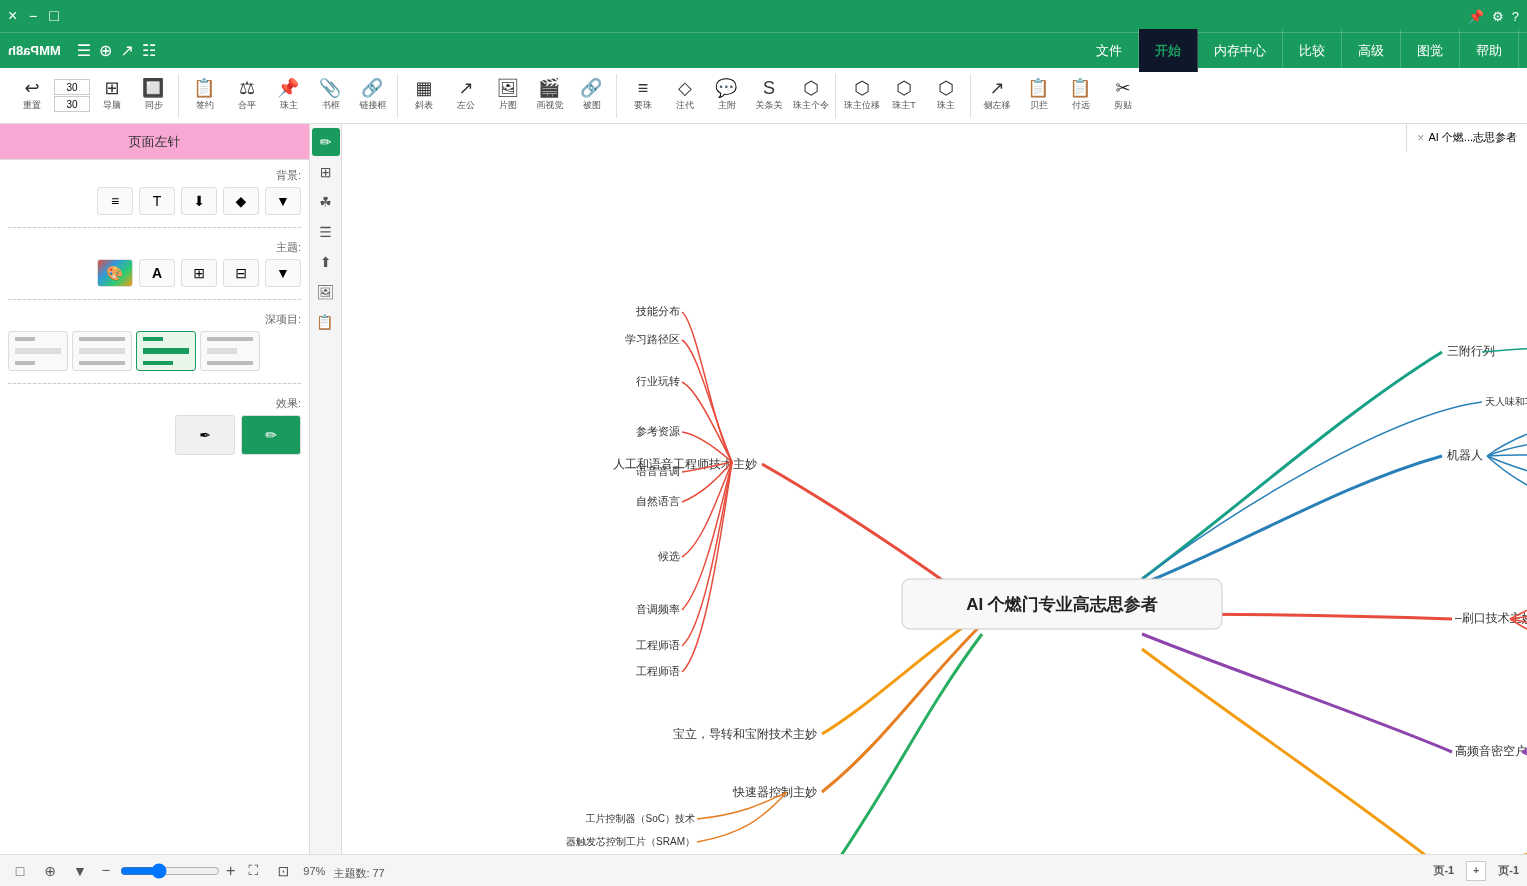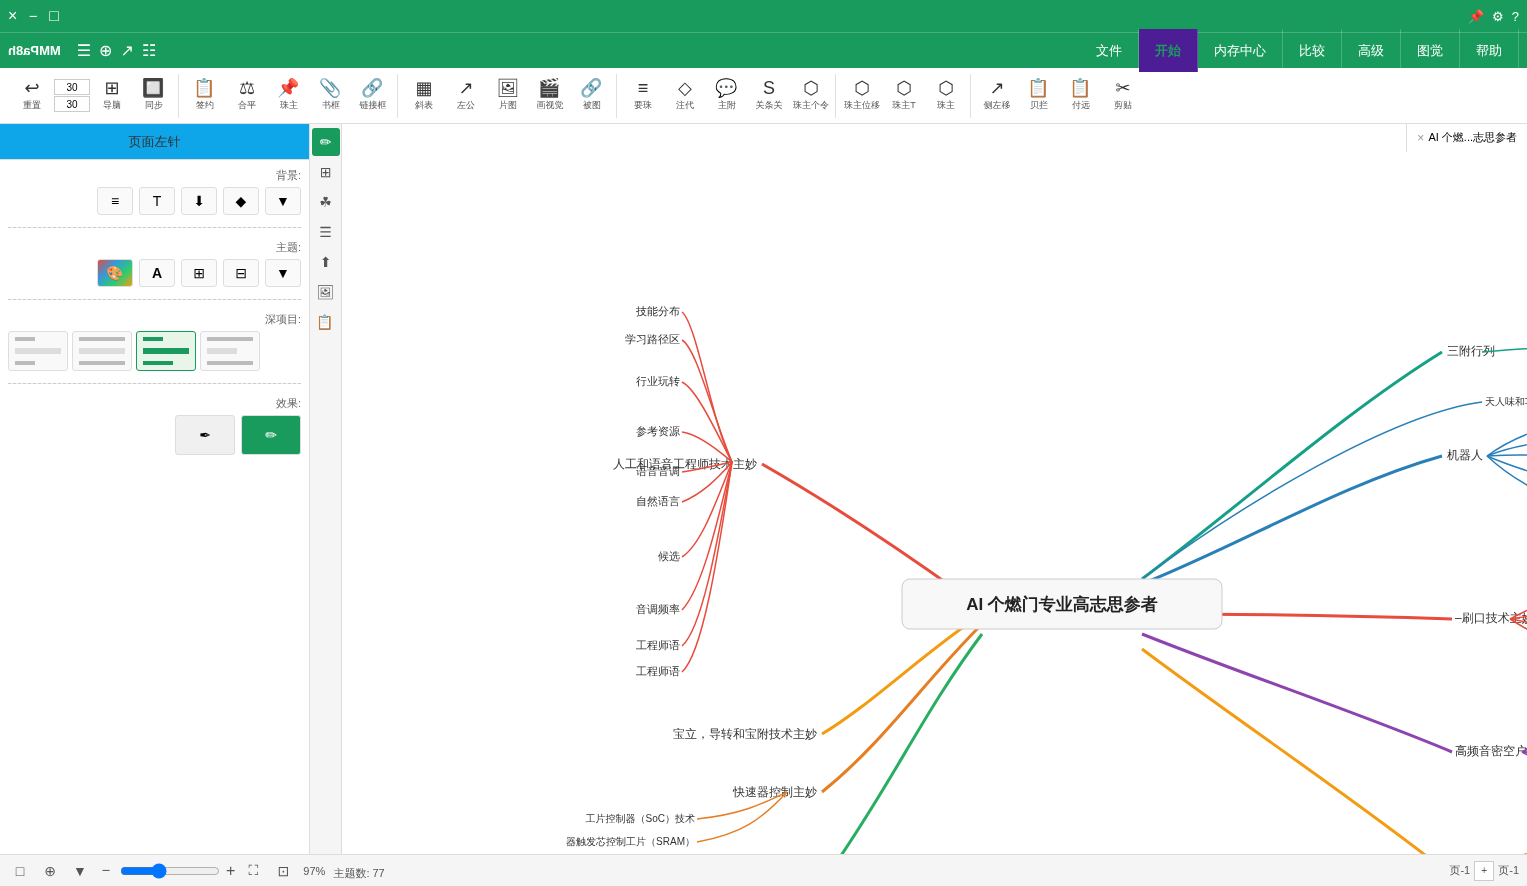--- a/index.html
+++ b/index.html
@@ -30,21 +30,21 @@
     .menu-tab {
       padding: 0 16px;
       color: white;
       cursor: pointer;
       display: flex;
       align-items: center;
       font-size: 13px;
       border-right: 1px solid rgba(255,255,255,0.2);
     }
     .menu-tab.active {
-      background: #4c1d95;
+      background: #0f172a;
       color: #1a9b5e;
       font-weight: bold;
       text-align: right;
     }
 
     
     #toolbar {
       height: 56px;
       background: white;
       display: flex;
@@ -87,21 +87,21 @@
     
     #left-panel {
       width: 310px;
       background: white;
       border-right: 1px solid #ddd;
       display: flex;
       flex-direction: column;
     }
     #panel-header {
       height: 36px;
-      background: #0ea5e9;
+      background: #f9a8d4;
       display: flex;
       align-items: center;
       justify-content: center;
       border-bottom: 1px solid #ddd;
       font-size: 13px;
       color: #333;
     }
     #panel-tools {
       display: flex;
       flex-direction: column;
@@ -226,21 +226,21 @@
       display: flex;
       align-items: center;
       padding: 0 8px;
       gap: 8px;
       font-size: 11px;
       color: #555;
     }
     .status-left { display: flex; align-items: center; gap: 6px; }
     .status-right { margin-left: auto; display: flex; align-items: center; gap: 8px; }
     .zoom-slider { width: 100px; }
-    .page-nav { display: flex; align-items: center; gap: 4px; }
+    .page-nav { display: flex; align-items: center; gap: 12px; font-weight: bold; }
     .page-btn {
       width: 20px; height: 20px;
       border: 1px solid #ccc;
       background: white;
       cursor: pointer;
       display: flex; align-items: center; justify-content: center;
       font-size: 10px;
     }
     .status-icon-btn {
       width: 24px; height: 24px;

